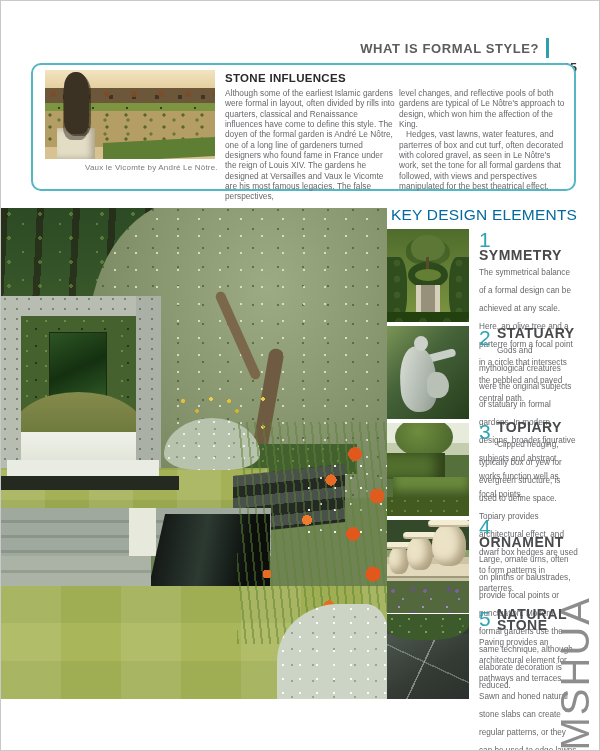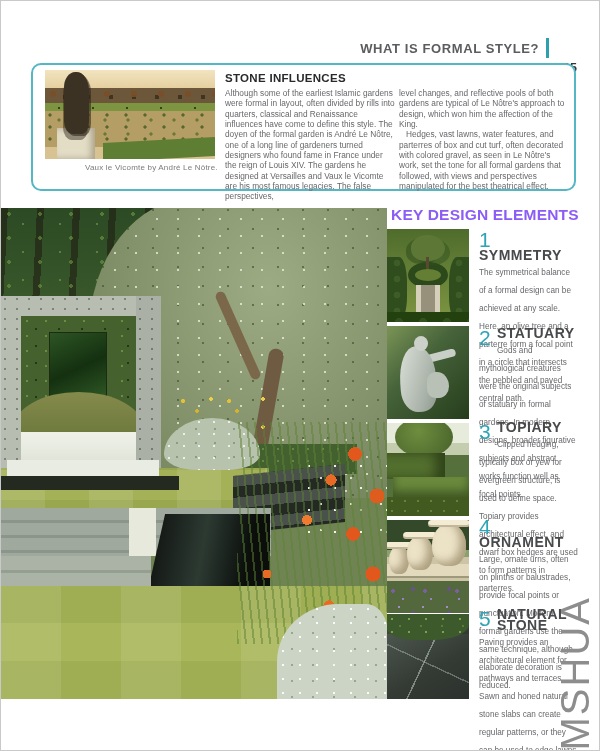--- a/index.html
+++ b/index.html
@@ -42,22 +42,22 @@
             box-shadow:2px 2px 0 rgba(40,32,20,.55), -1px 6px 0 rgba(40,32,20,.45); }
   .infl-caption { position:absolute; left:12px; top:98px; font-size:8px; color:#7a7b7d; letter-spacing:.2px;margin-left:40px; }
   .infl-heading { position:absolute; left:192px; top:7px; font-size:11.5px; font-weight:bold;
                   color:#29292b; letter-spacing:.3px; }
   .infl-col { position:absolute; top:23px; font-size:8.3px; line-height:10.35px; color:#67686b; }
   .infl-col1 { left:192px; width:170px; }
   .infl-col2 { left:366px; width:172px; }
   .infl-col2 .p2 { text-indent:7px; }
 
   
-  .key-heading { position:absolute; left:390px; top:205px; font-size:15.5px; font-weight:bold;
-                 color:#8b5cf6; letter-spacing:.2px; }
+  .key-heading { position:absolute; left:390px; top:205px; font-size:15.5px; font-weight:normal;
+                 color:#0369a1; letter-spacing:.2px; }
   .item-thumb { position:absolute; left:386px; width:82px; height:93px; overflow:hidden; }
   .item-text { position:absolute; left:478px; width:99px; }
   .it-num { float:left; width:15px; margin-right:3px; font-size:21px; line-height:21px;
             font-weight:400; color:#2ea4b5; }
   .it-label { display:block; font-size:14px; font-weight:bold; color:#48494b;
               letter-spacing:.5px; line-height:11px; padding-top:1px; }
   .it-body { font-size:8.2px; line-height:10.35px; color:#67686b; }
 
   
   .t1 { background:linear-gradient(#4f6c2c,#7e9642); }

